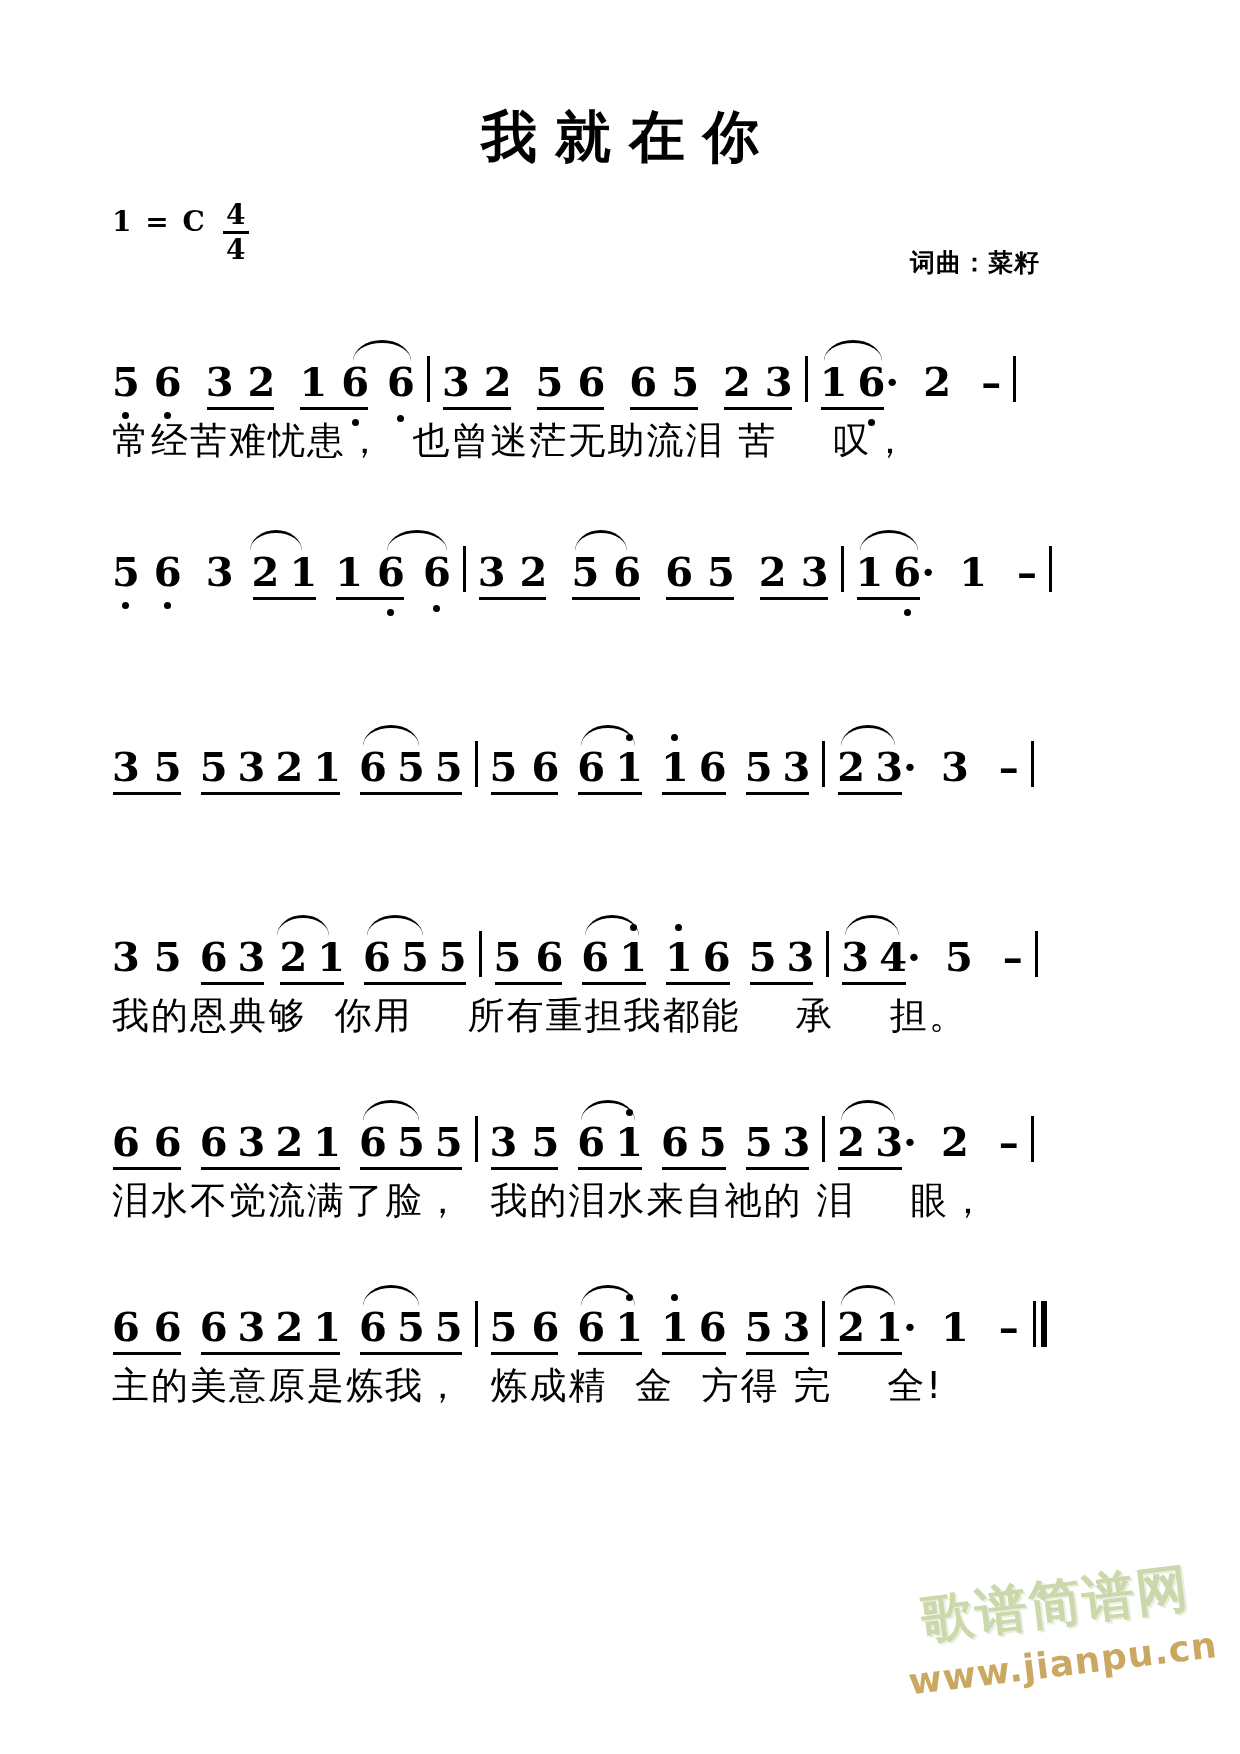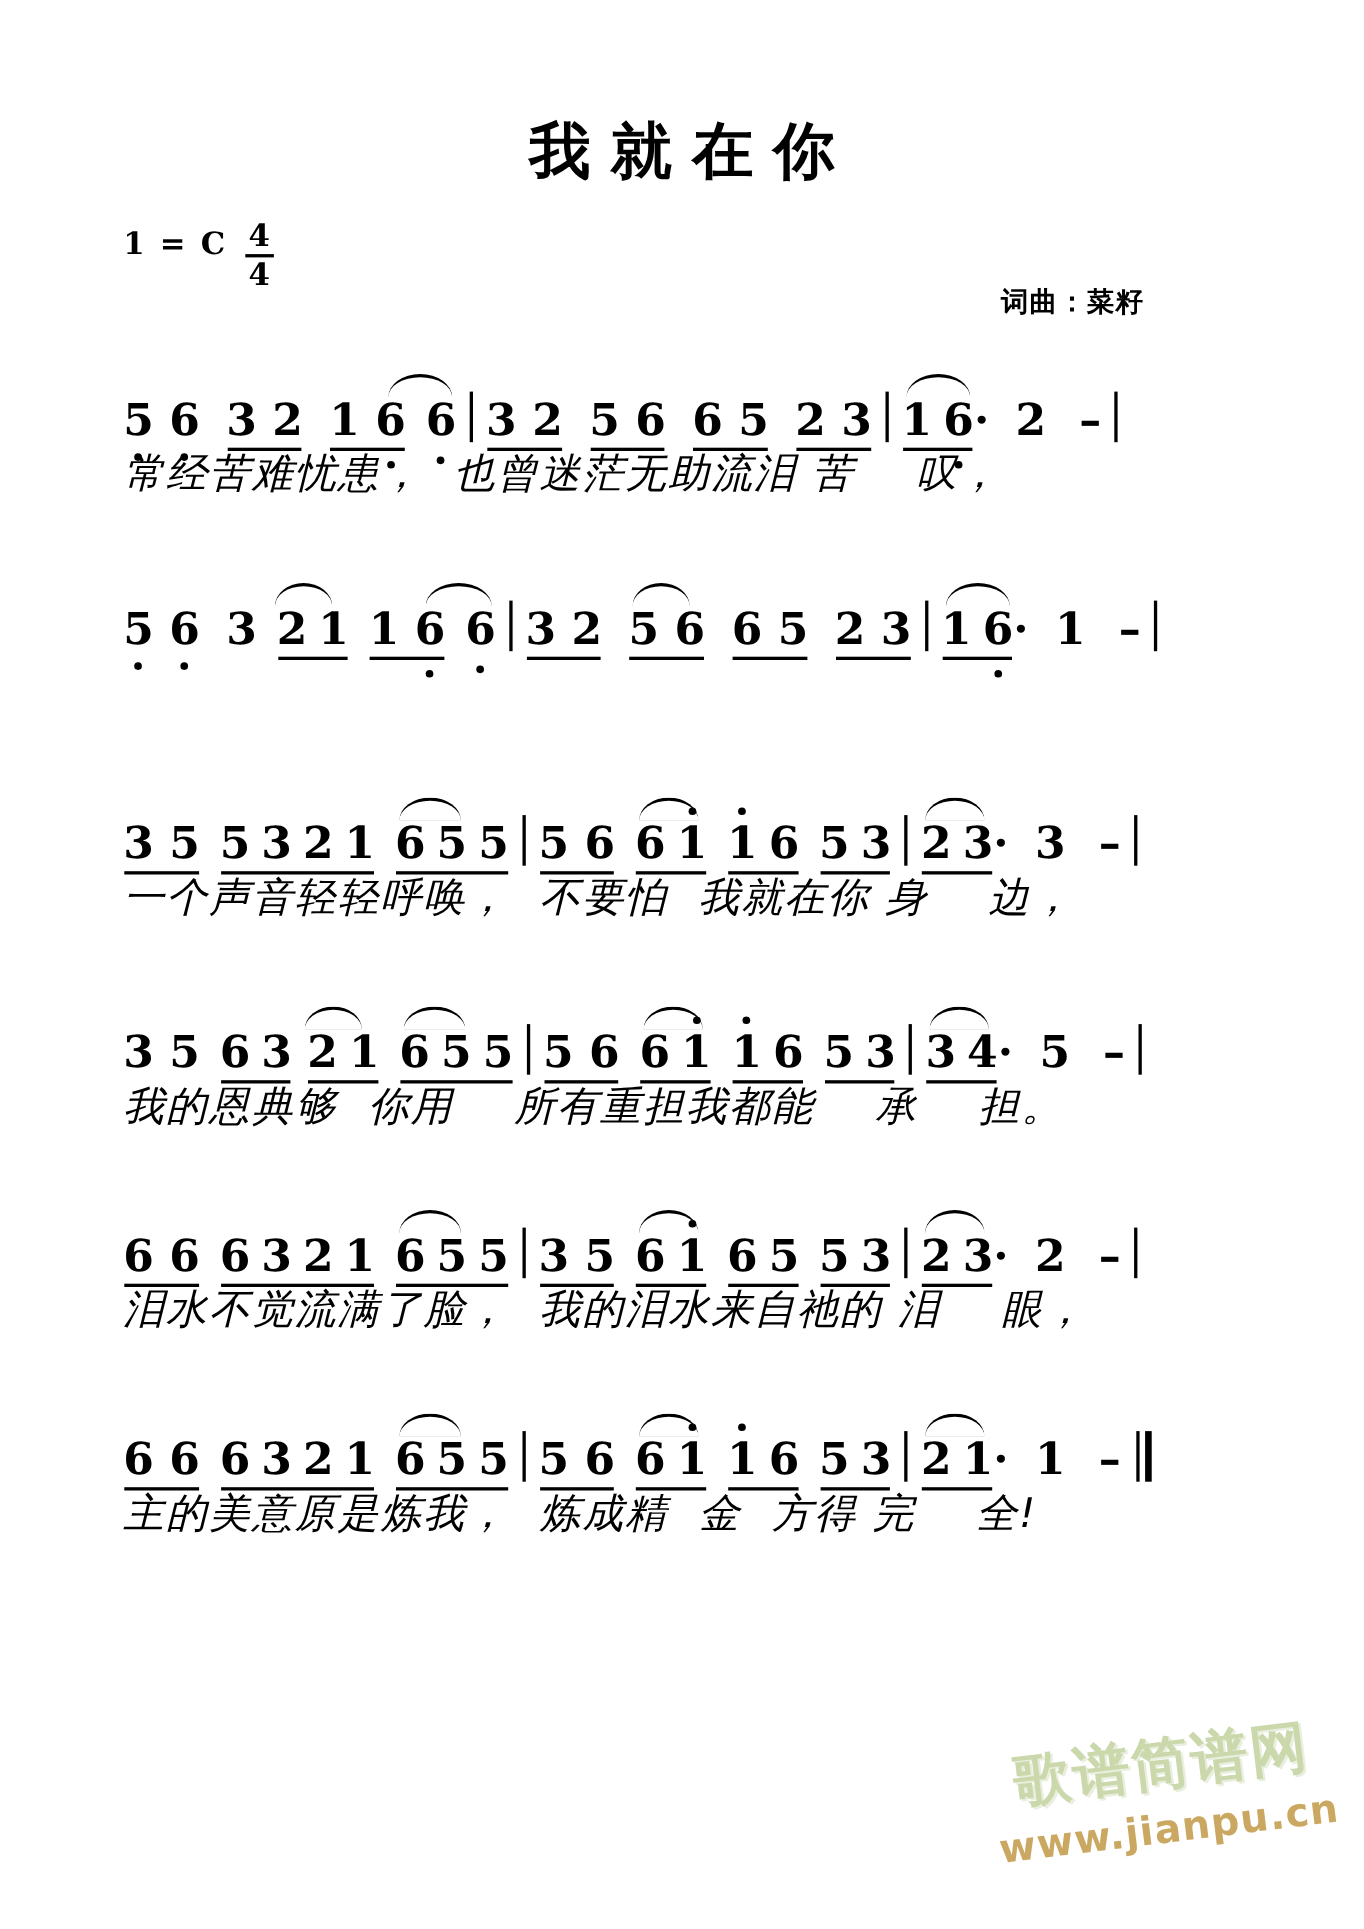--- a/index.html
+++ b/index.html
@@ -32,21 +32,21 @@
     font-size:28px; font-weight:bold; letter-spacing:2px;
   }
   .meter {
     margin-left:16px; margin-top:-4px;
     display:flex; flex-direction:column; align-items:center;
     font-size:28px; font-weight:bold; line-height:1.0;
   }
   .meter .num { padding:0 3px; }
   .meter .bar { width:26px; height:3px; background:#000; margin:2px 0; }
   .credit {
-    position:absolute; right:200px; top:258px;
+    position:absolute; right:200px; top:246px;
     font-family:"DejaVu Serif", serif;
     font-size:25px; font-weight:bold;
     letter-spacing:1px;
     white-space:nowrap;
   }
 
   
   .system { position:absolute; left:0; width:1240px; }
   .notes {
     position:relative;
@@ -136,26 +136,25 @@
     font-weight:bold; font-size:40px; line-height:40px;
   }
   .dash {
     font-family:"DejaVu Serif", serif;
     font-weight:bold; font-size:40px; line-height:40px;
   }
 
   
   .lyrics {
     margin-left:112px;
-    margin-top:4px;
+    margin-top:14px;
     font-family:"DejaVu Sans", sans-serif;
     font-size:37px;
     letter-spacing:2px;
     white-space:pre;
-    font-style:italic;
   }
 
   
   .watermark {
     position:absolute;
     right:26px; bottom:70px;
     text-align:center;
     transform:rotate(-7deg);
     opacity:0.95;
     pointer-events:none;
@@ -394,21 +393,20 @@
           <span class="n wide beamed">3</span>
         </span>
       </span>
       <span class="dot">·</span>
         <span class="sp24"></span>
       <span class="n wide">3</span>
         <span class="sp30"></span>
       <span class="dash">–</span>
       <span class="barline"></span>
     </div>
-    <div class="lyrics">一个声音轻轻呼唤，  不要怕  我就在你 身    边，</div>
   </div>
 
   <div class="system" style="top:905px;">
     <div class="notes">
       <span class="n wide">3</span>
         <span class="sp14"></span>
       <span class="n wide">5</span>
         <span class="sp18"></span>
       <span class="beam">
         <span class="n wide beamed">6</span>

